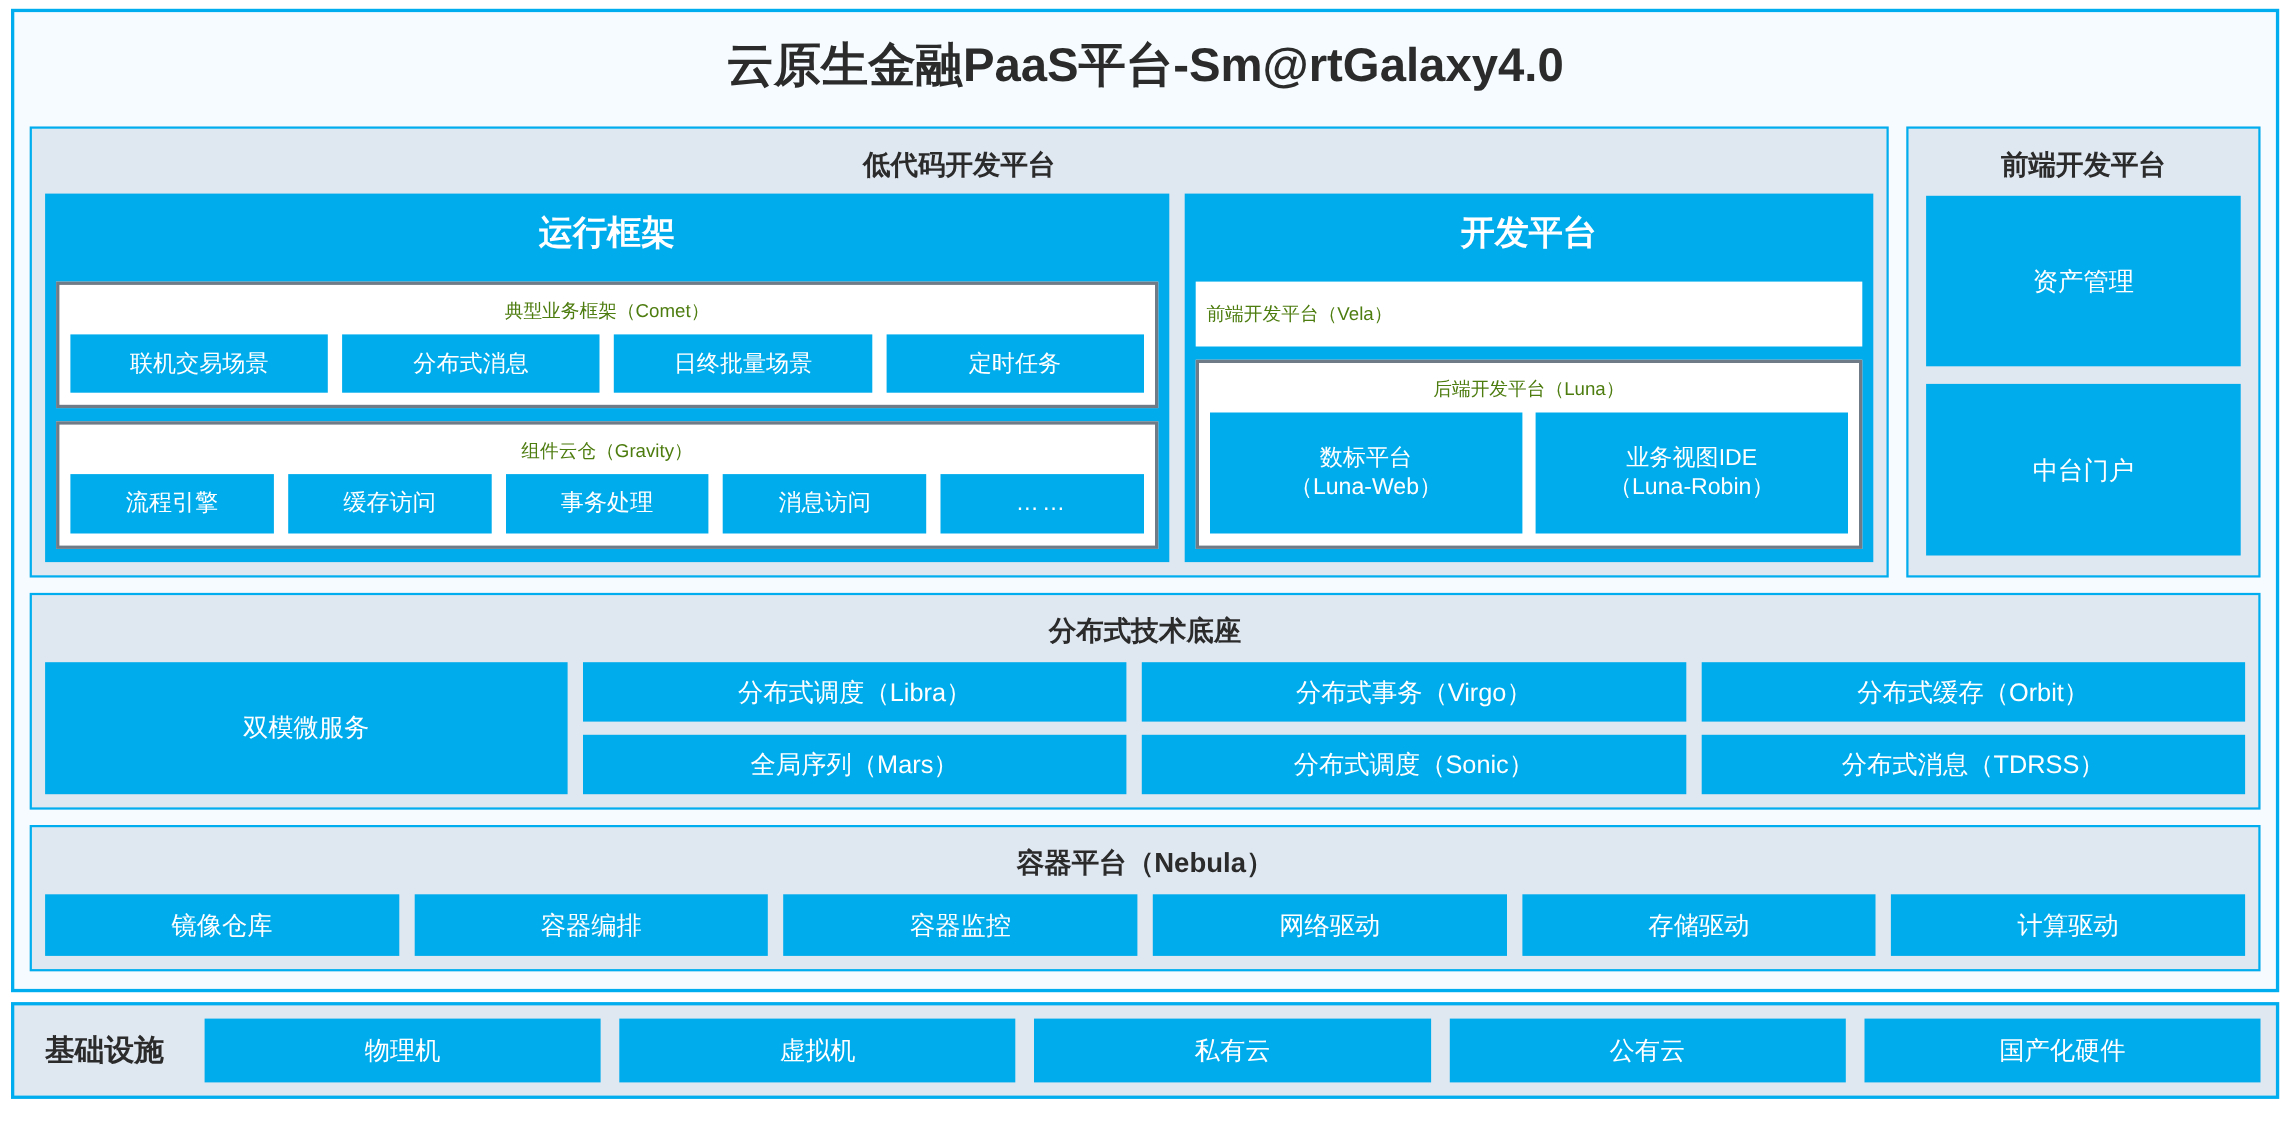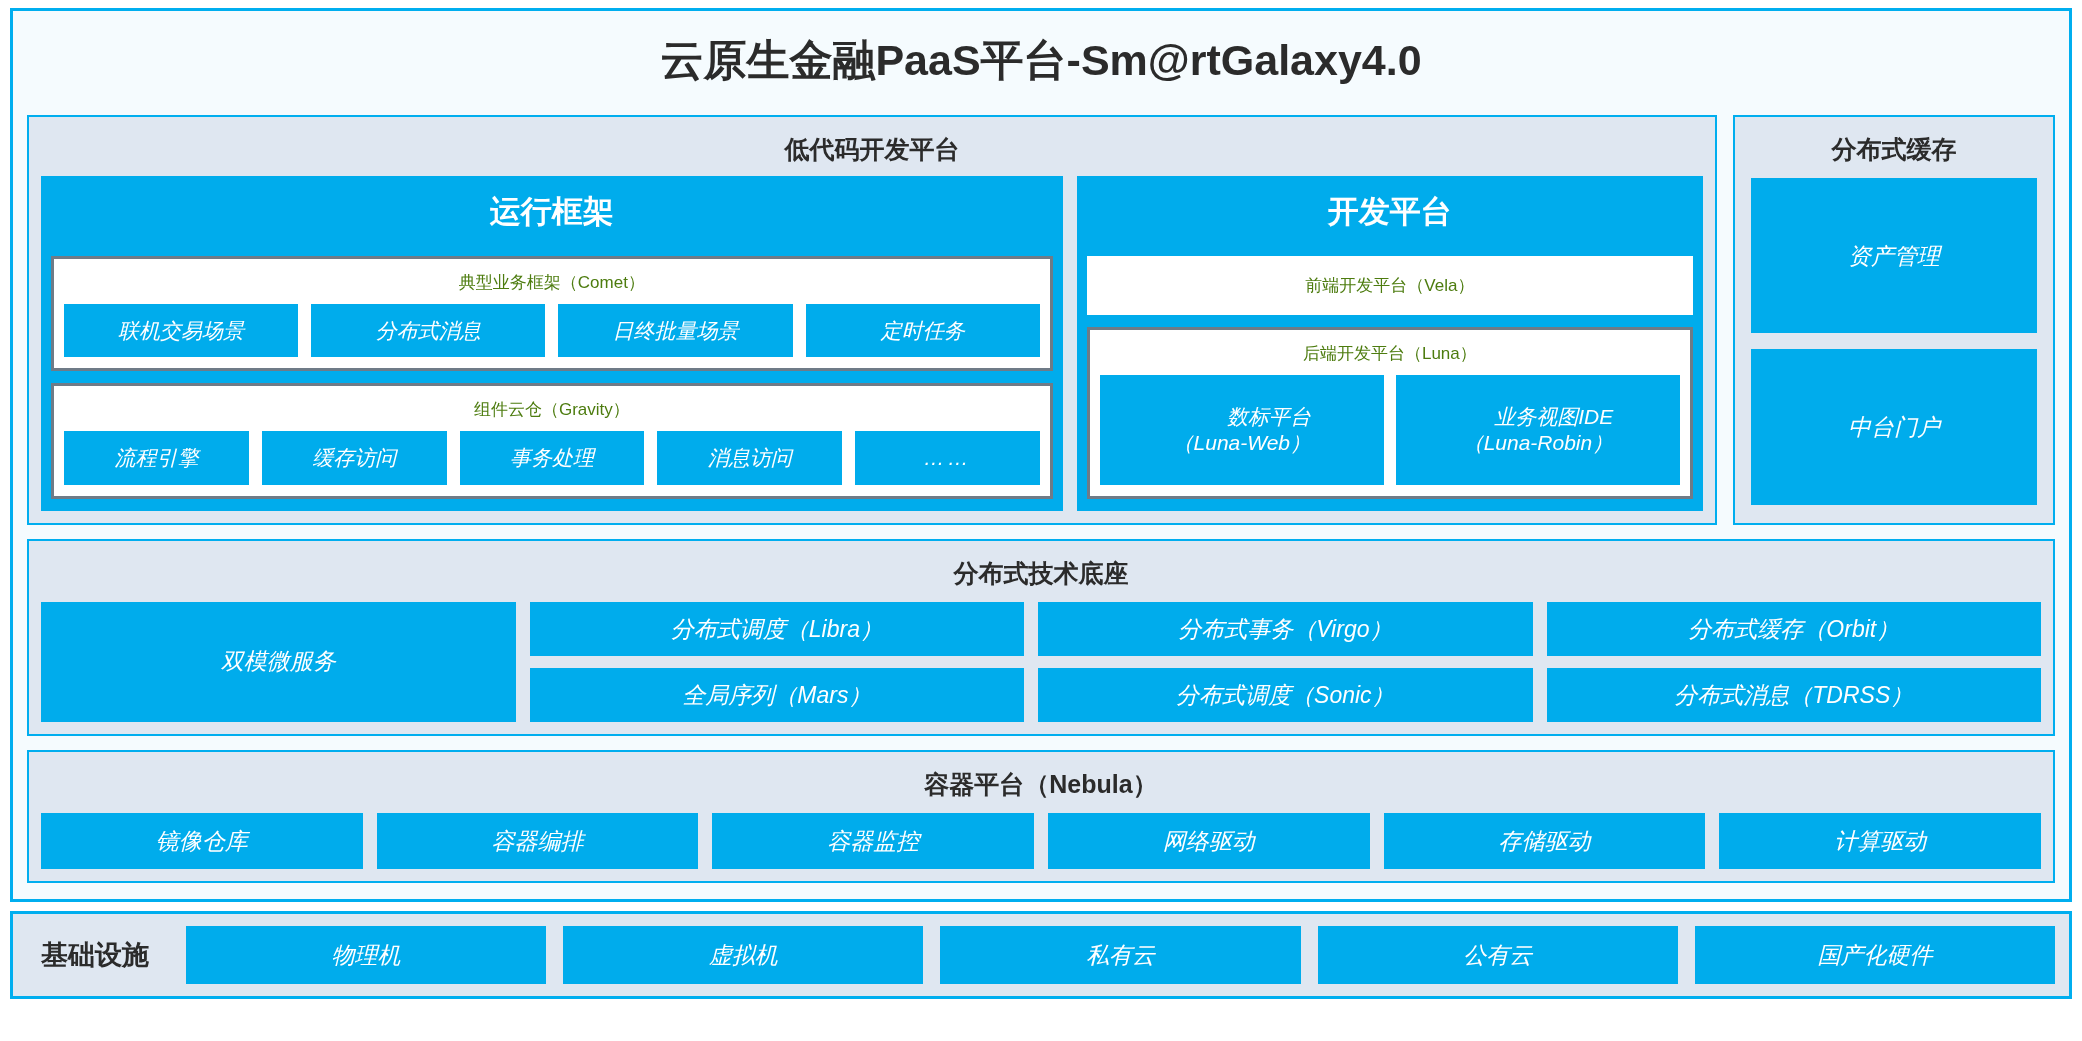--- a/index.html
+++ b/index.html
@@ -104,45 +104,44 @@
     display: flex;
     flex-direction: column;
     flex: 1 1 auto;
   }
   .white-box-plain {
     background: #ffffff;
     border: none;
     padding: 18px 10px 18px 10px;
     display: flex;
     align-items: center;
-    justify-content: center;
+    justify-content: flex-start;
   }
   .white-box-title {
     text-align: center;
     font-size: 17px;
     color: #4d7c0f;
     padding: 4px 0 10px 0;
     font-weight: 400;
   }
   .white-box-plain .white-box-title { padding: 0; }
 
   
   .chip {
     background: #00ACEC;
     color: #ffffff;
     font-size: 21px;
-    text-align: right;
+    text-align: center;
     display: flex;
     align-items: center;
     justify-content: center;
     line-height: 1.22;
     padding: 11px 6px;
     flex: 1 1 0;
     min-width: 0;
-    font-style: italic;
   }
   .chip-row {
     display: flex;
     gap: 13px;
     flex: 1 1 auto;
     align-items: stretch;
   }
 
   
   .comet-chips .chip { padding: 14px 4px; font-size: 21px; }
@@ -274,21 +273,21 @@
                   </span>
                 </div>
               </div>
             </div>
           </div>
 
         </div>
       </div>
 
       <div class="panel mgmt-panel">
-        <div class="panel-title">分布式缓存</div>
+        <div class="panel-title">前端开发平台</div>
         <div class="mgmt-list">
           <div class="chip">资产管理</div>
           <div class="chip">中台门户</div>
         </div>
       </div>
 
     </div>
 
     <div class="panel">
       <div class="panel-title">分布式技术底座</div>

